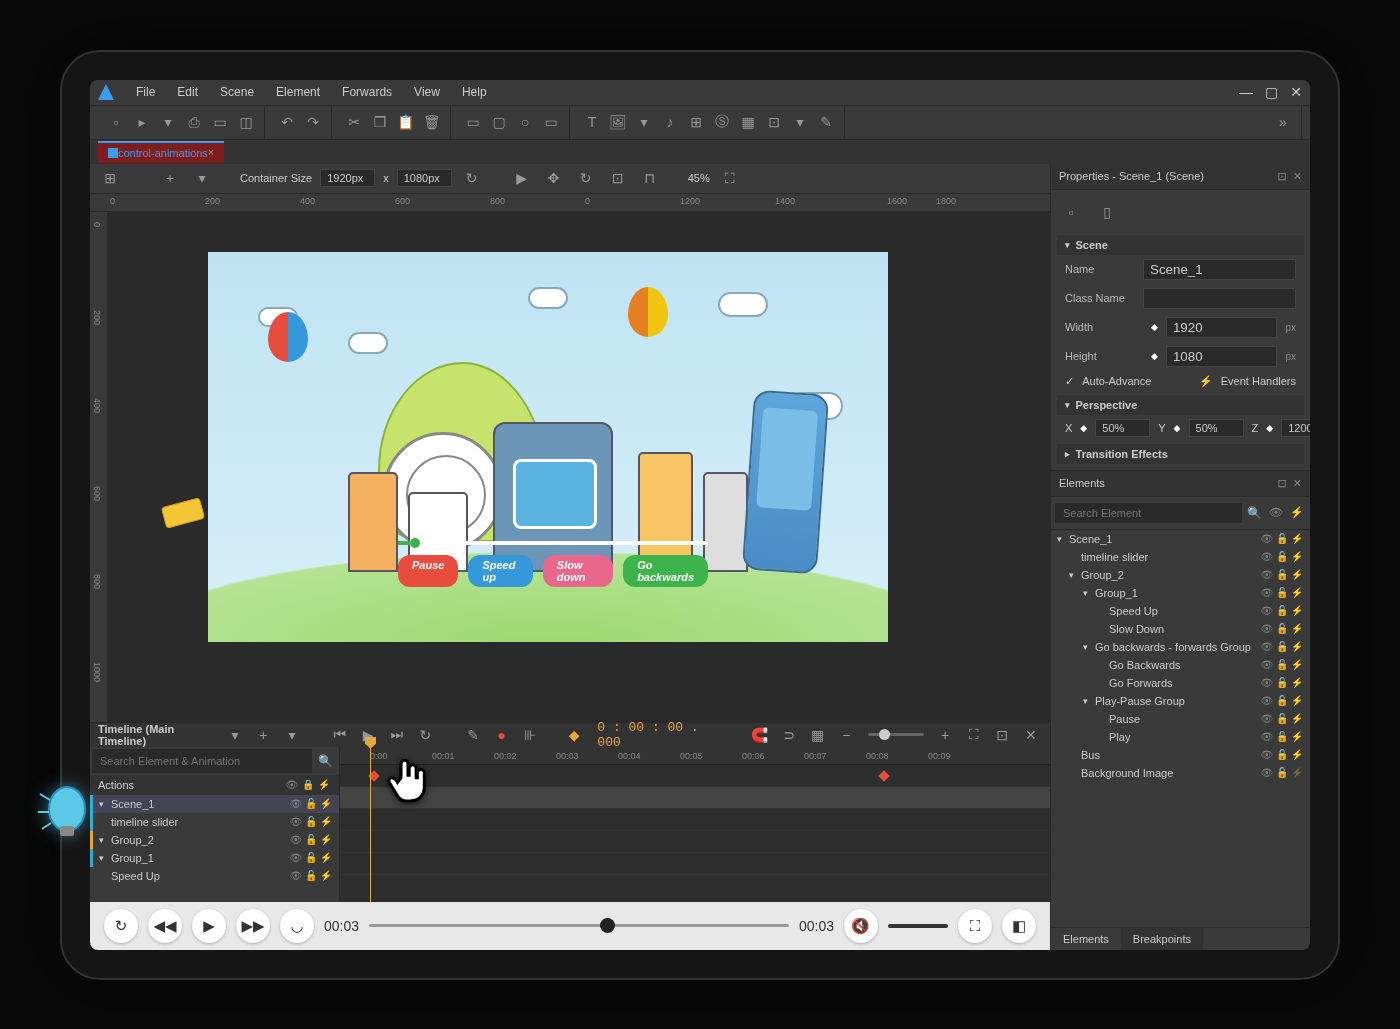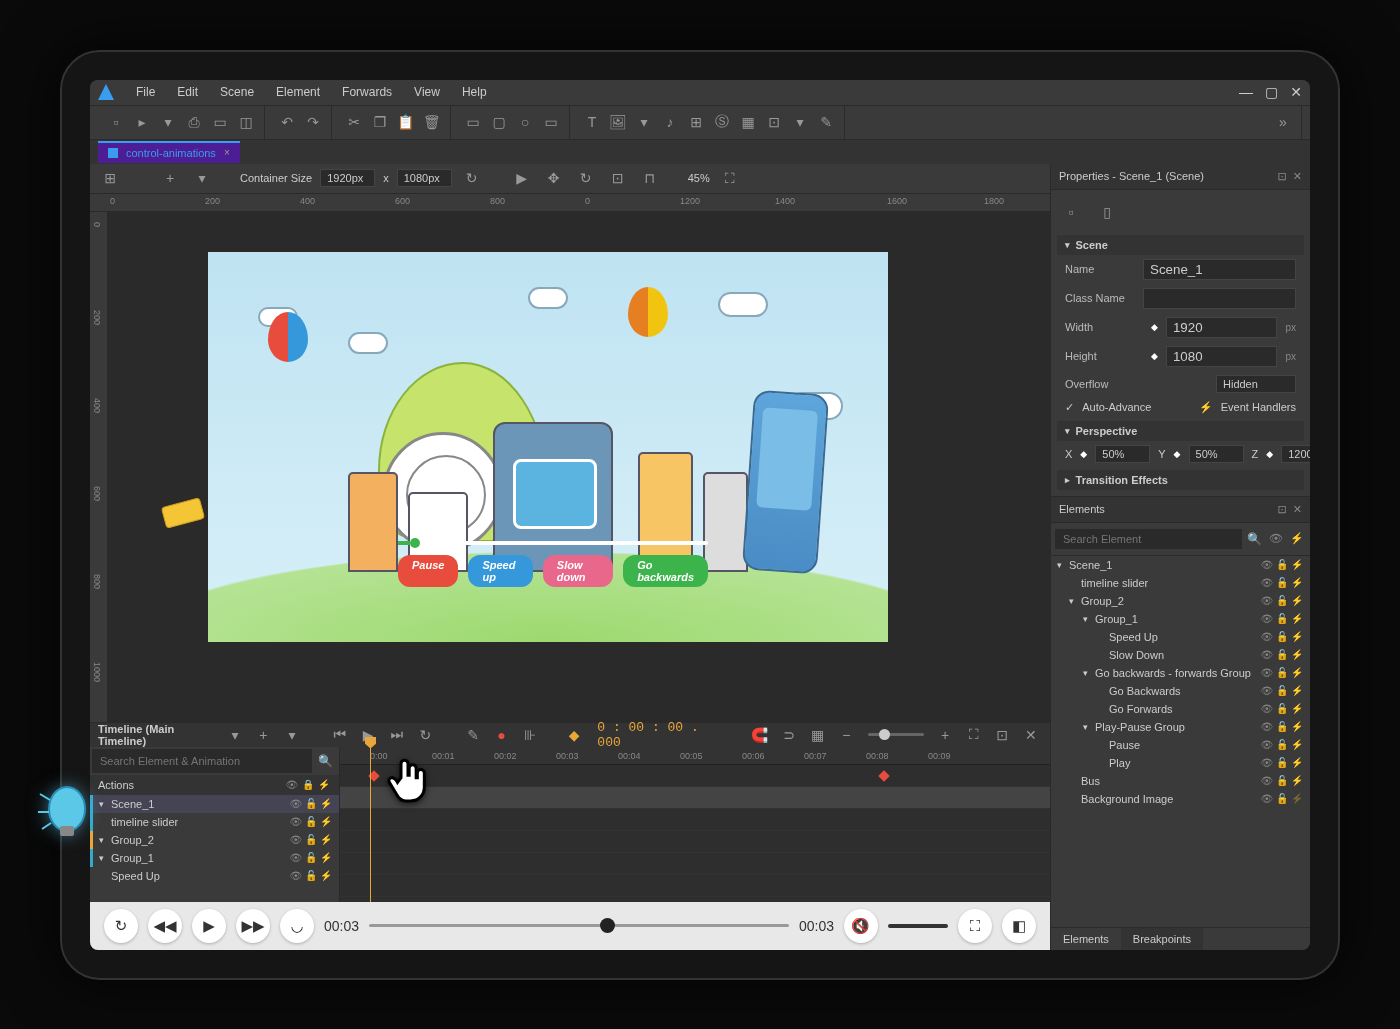--- a/index.html
+++ b/index.html
@@ -9,21 +9,21 @@
 .titlebar{height:26px;background:#3a3a3a;display:flex;align-items:center;padding:0 8px;border-bottom:1px solid #2a2a2a}
 .logo{width:16px;height:16px;background:#3a9cef;margin-right:12px;clip-path:polygon(50% 0,100% 100%,0 100%)}
 .menubar{display:flex;gap:2px}
 .menubar span{color:#ccc;font-size:12px;padding:3px 10px;cursor:pointer}
 .window-controls{margin-left:auto;display:flex;gap:12px;color:#ccc;font-size:14px}
 .window-controls span{cursor:pointer}
 .toolbar{height:34px;background:#3a3a3a;display:flex;align-items:center;padding:0 8px;gap:4px;border-bottom:1px solid #2a2a2a}
 .tool-group{display:flex;gap:2px;padding:0 6px;border-right:1px solid #2a2a2a;height:100%;align-items:center}
 .tool-btn,.tico{width:24px;height:24px;display:flex;align-items:center;justify-content:center;color:#999;font-size:14px;cursor:pointer;border-radius:2px}
 .tabbar{height:24px;background:#333;display:flex;align-items:center;padding:0 8px}
-.tab{background:#4c1d95;color:#3a9cef;font-size:11px;padding:4px 10px;display:flex;align-items:center;gap:8px;border-top:2px solid #3a9cef}
+.tab{background:#7f1d1d;color:#3a9cef;font-size:11px;padding:4px 10px;display:flex;align-items:center;gap:0;border-top:2px solid #3a9cef}
 .tab .close{color:#999;font-size:10px;cursor:pointer}
 .main{flex:1;display:flex;overflow:hidden}
 .canvas-area{flex:1;display:flex;flex-direction:column;background:#2a2a2a}
 .canvas-toolbar{height:30px;background:#3a3a3a;display:flex;align-items:center;padding:0 8px;gap:8px;border-bottom:1px solid #2a2a2a;font-size:11px;color:#ccc}
 .canvas-toolbar .inp{background:#2a2a2a;border:1px solid #444;color:#ccc;padding:2px 6px;font-size:11px;width:55px}
 .canvas-toolbar .lbl{color:#ccc}
 .ruler-h{height:18px;background:#3a3a3a;border-bottom:1px solid #2a2a2a;position:relative;overflow:hidden}
 .ruler-h .ticklbl{position:absolute;top:2px;color:#888;font-size:9px}
 .canvas-body{flex:1;display:flex;overflow:hidden}
 .ruler-v{width:18px;background:#3a3a3a;border-right:1px solid #2a2a2a;position:relative}
@@ -225,21 +225,21 @@
     <div class="ruler-h" id="rulerH">
             <span class="ticklbl" style="left: 20px;">0</span>
             <span class="ticklbl" style="left: 115px;">200</span>
             <span class="ticklbl" style="left: 210px;">400</span>
             <span class="ticklbl" style="left: 305px;">600</span>
             <span class="ticklbl" style="left: 400px;">800</span>
             <span class="ticklbl" style="left: 495px;">0</span>
             <span class="ticklbl" style="left: 590px;">1200</span>
             <span class="ticklbl" style="left: 685px;">1400</span>
             <span class="ticklbl" style="left: 797px;">1600</span>
-            <span class="ticklbl" style="left: 894px;">1800</span>
+            <span class="ticklbl" style="left: 846px;">1800</span>
           </div>
     <div class="canvas-body">
       <div class="ruler-v" id="rulerV">
               <span class="ticklbl" style="top: 10px;">0</span>
               <span class="ticklbl" style="top: 98px;">200</span>
               <span class="ticklbl" style="top: 186px;">400</span>
               <span class="ticklbl" style="top: 274px;">600</span>
               <span class="ticklbl" style="top: 362px;">800</span>
               <span class="ticklbl" style="top: 450px;">1000</span>
             </div>
@@ -467,25 +467,20 @@
               <span class="unit">px</span>
             </div>
       <div class="prop-row">
               <span class="lbl">Height</span>
               <span style="flex:1"></span>
               <span class="dia">◆</span>
               <input class="val" value="1080" style="">
               <span class="unit">px</span>
             </div>
       <div class="prop-row">
-              <span class="lbl">Overflow</span>
-              <span style="flex:1"></span>
-              <span class="val" style="min-width:80px">Hidden</span>
-            </div>
-      <div class="prop-row">
               <span style="color:#ccc">✓</span>
               <span>Auto-Advance</span>
               <span style="flex:1"></span>
               <span style="color:#e9a63a">⚡</span>
               <span>Event Handlers</span>
             </div>
       <div class="section-h">
               <span class="arr">▾</span>
               <span>Perspective</span>
             </div>

